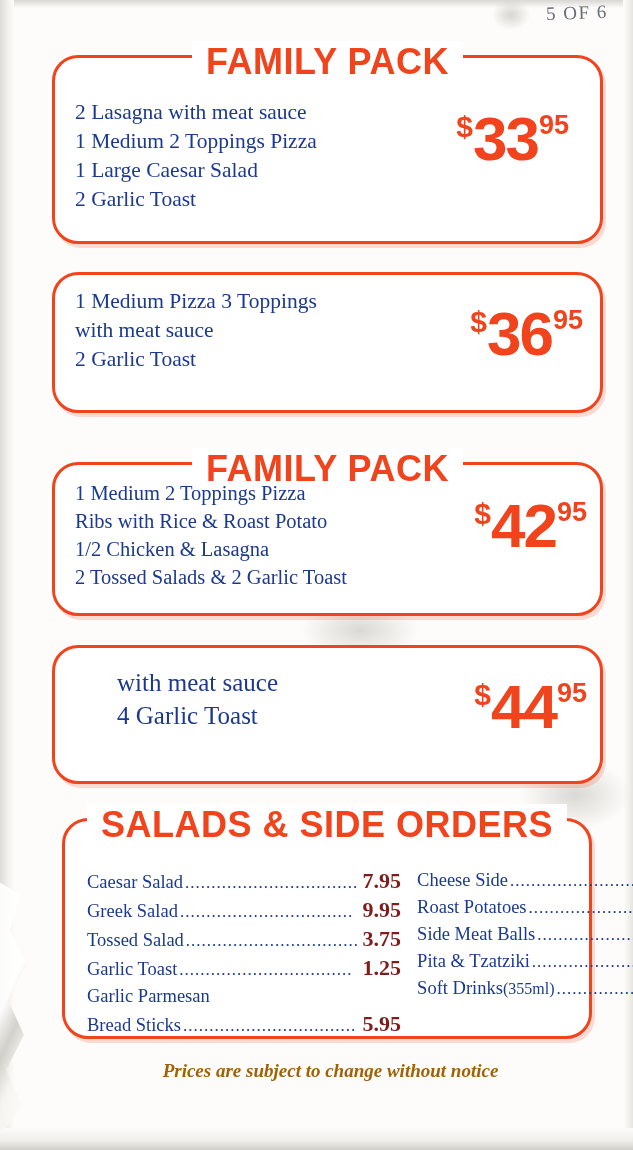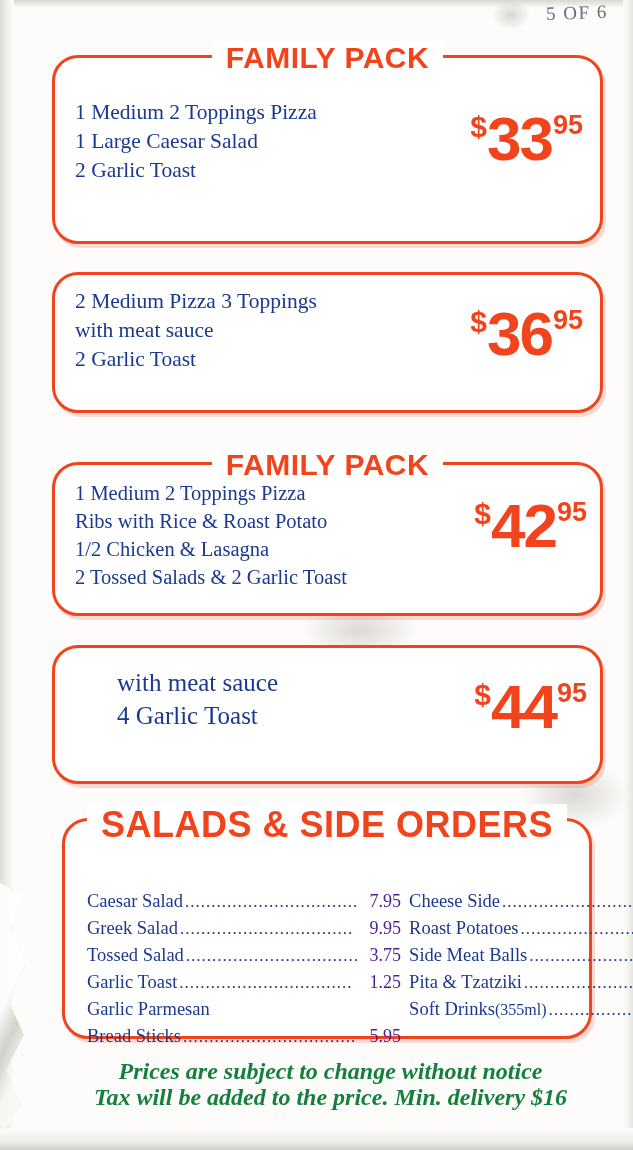--- a/index.html
+++ b/index.html
@@ -89,21 +89,21 @@
     box-shadow: 3px 4px 0 rgba(241,68,29,.18);
   }
   .card-title {
     position: absolute;
     top: -17px;
     left: 0;
     right: 0;
     text-align: center;
     font-family: "Liberation Sans", sans-serif;
     font-weight: bold;
-    font-size: 30px;
+    font-size: 36px;
     color: #f1441d;
     letter-spacing: .5px;
   }
   .card-title span {
     background: #ffffff;
     padding: 0 14px;
   }
   .lines {
     position: absolute;
     color: #1b3a8f;
@@ -142,22 +142,21 @@
   
   #salads-card .card-title {
     font-size: 36px;
   }
   .side-cols {
     position: absolute;
     top: 46px;
     left: 22px;
     right: 16px;
     display: flex;
-    gap: 8px;
-    margin-top: 21px;
+    gap: 16px;
   }
   .side-col {
     flex: 1;
   }
   .side-row {
     display: flex;
     align-items: baseline;
     color: #1b3a8f;
     font-size: 18.5px;
     line-height: 27px;
@@ -168,39 +167,39 @@
   .side-dots {
     flex: 1 1 auto;
     overflow: hidden;
     letter-spacing: 1px;
     color: #1b3a8f;
     font-size: 17px;
     margin: 0 2px;
   }
   .side-price {
     flex: 0 0 auto;
-    font-weight: normal;
-    font-size: 18px;
-    color: #4c1d95;
+    font-weight: bold;
+    font-size: 22px;
+    color: #7f1d1d;
     text-align: right;
     min-width: 40px;
   }
   .side-small {
     font-size: 16px;
   }
 
   .footer {
     position: absolute;
     left: 0; right: 0;
     text-align: center;
-    color: #15803d;
+    color: #a16207;
     font-family: "Liberation Serif", serif;
     font-style: italic;
     font-weight: bold;
-    font-size: 24px;
+    font-size: 19px;
     line-height: 26px;
     padding-left: 28px;
   }
 </style>
 </head>
 <body>
 
 <div class="page">
 
   <div class="scan-top-edge"></div>
@@ -214,32 +213,33 @@
   <div class="smudge" style="left:330px; top:470px; width:130px; height:50px;"></div>
 
   <div class="thumbprint"></div>
   <div class="handwriting">5 OF 6</div>
 
   <div class="card" id="card-1" style="left:52px; top:55px; width:545px; height:183px;">
     <div class="card-title">
       <span>FAMILY PACK</span>
     </div>
     <div class="lines" style="left:20px; top:40px;">
+      <div>2 Lasagna with meat sauce</div>
       <div>1 Medium 2 Toppings Pizza</div>
       <div>1 Large Caesar Salad</div>
       <div>2 Garlic Toast</div>
     </div>
-    <div class="price" style="right:18px; top:50px;">
+    <div class="price" style="right:32px; top:50px;">
       <span class="dollar">$</span><span class="whole">33</span><span class="cents">95</span>
     </div>
   </div>
 
   <div class="card" id="card-2" style="left:52px; top:272px; width:545px; height:135px;">
     <div class="lines" style="left:20px; top:12px;">
-      <div>2 Medium Pizza 3 Toppings</div>
+      <div>1 Medium Pizza 3 Toppings</div>
       <div>with meat sauce</div>
       <div>2 Garlic Toast</div>
     </div>
     <div class="price" style="right:18px; top:28px;">
       <span class="dollar">$</span><span class="whole">36</span><span class="cents">95</span>
     </div>
   </div>
 
   <div class="card" id="card-3" style="left:52px; top:462px; width:545px; height:148px;">
     <div class="card-title">
@@ -331,16 +331,15 @@
           <span class="side-dots">.................................</span>
 
         </div>
       </div>
 
     </div>
   </div>
 
   <div class="footer" style="top:1058px;">
     <div>Prices are subject to change without notice</div>
-    <div>Tax will be added to the price.  Min. delivery $16</div>
   </div>
 
 </div>
 
 </body></html>

